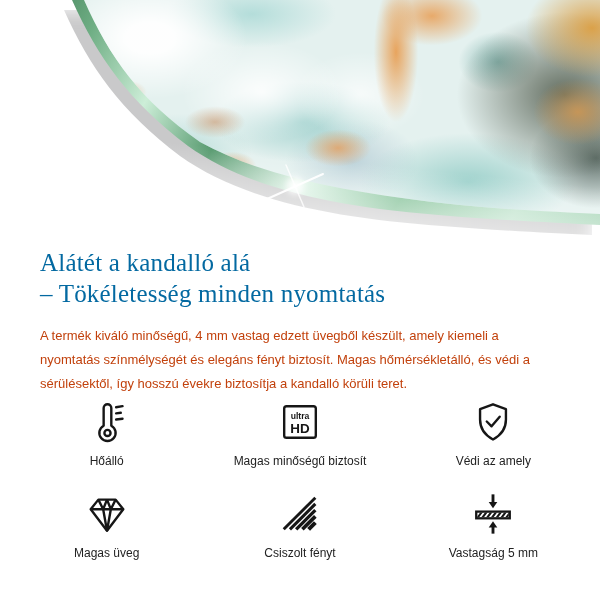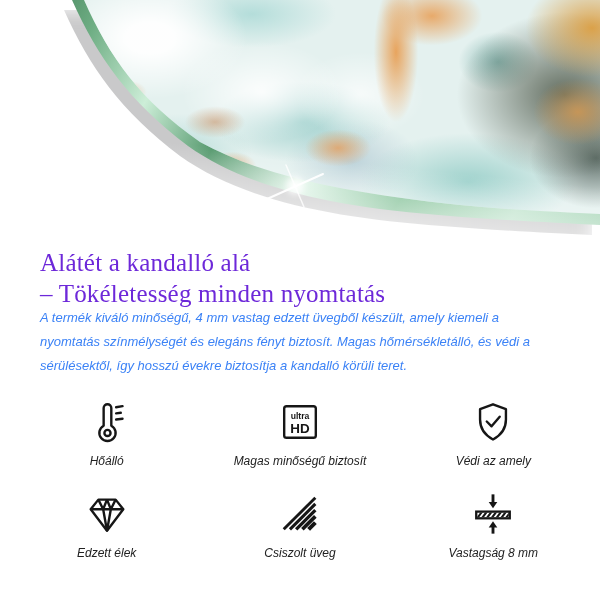--- a/index.html
+++ b/index.html
@@ -53,33 +53,33 @@
   .hero-fade{
     position:absolute;inset:0;
     background:linear-gradient(186deg, rgba(255,255,255,0) 50%, rgba(255,255,255,0.72) 71%, #ffffff 88%);
   }
   .sparkle{position:absolute;left:263px;top:153px;width:64px;height:64px;}
   
   .content{position:relative;z-index:1;}
   .title{
     position:absolute;left:40px;top:230px;width:540px;
     font-family:"Liberation Serif",serif;font-size:25px;line-height:31px;
-    color:#6d28d9;font-weight:400;letter-spacing:0.2px;
+    color:#0369a1;font-weight:400;letter-spacing:0.2px;
   }
   .desc{
-    position:absolute;left:40px;top:293px;width:512px;
-    font-size:13px;line-height:24px;color:#3b82f6;font-style:italic;
+    position:absolute;left:40px;top:311px;width:512px;
+    font-size:13px;line-height:24px;color:#c2410c;
   }
   .features{
     position:absolute;left:10px;top:398px;width:580px;
     display:grid;grid-template-columns:repeat(3,1fr);row-gap:22px;
   }
   .feature{display:flex;flex-direction:column;align-items:center;}
   .feature .icon-box{height:48px;display:flex;align-items:center;justify-content:flex-start;}
-  .feature .label{margin-top:8px;font-size:12px;color:#222;text-align:center;font-style:italic;}
+  .feature .label{margin-top:8px;font-size:12px;color:#222;text-align:center;}
   .ico{stroke:#161616;fill:none;stroke-width:2.5;}
   .ico text{stroke:none;fill:#161616;font-family:"Liberation Sans",sans-serif;font-weight:bold;}
 </style>
 </head>
 <body>
 
 <div class="hero">
   <div class="glass-shadow"></div>
   <div class="glass-rim"></div>
   <div class="glass-surface"></div>
@@ -140,51 +140,51 @@
       <span class="label">Védi az amely</span>
     </div>
 
     <div class="feature">
       <div class="icon-box">
         <svg class="ico" width="46" height="46" viewBox="0 0 48 48" stroke-width="2.2" stroke-linejoin="round">
           <path d="M15 9 L33 9 L41 19 L24 41.5 L7 19 Z"></path>
           <path d="M7 19 H41 M15 9 L20 19 M33 9 L28 19 M24 9 L20 19 M24 9 L28 19 M20 19 L24 41.5 M28 19 L24 41.5"></path>
         </svg>
       </div>
-      <span class="label">Edzett élek</span>
+      <span class="label">Magas üveg</span>
     </div>
 
     <div class="feature">
       <div class="icon-box">
         <svg width="46" height="46" viewBox="0 0 48 48" stroke="#161616" fill="none">
           <path d="M7 40 L40 7" stroke-width="3"></path>
           <path d="M13.5 40 L40 13.5" stroke-width="3.2"></path>
           <path d="M20 40 L40 20" stroke-width="3.4"></path>
           <path d="M26.5 40 L40 26.5" stroke-width="3.8"></path>
           <path d="M33 40 L40 33" stroke-width="4.2"></path>
         </svg>
       </div>
-      <span class="label">Csiszolt üveg</span>
+      <span class="label">Csiszolt fényt</span>
     </div>
 
     <div class="feature">
       <div class="icon-box">
         <svg width="46" height="46" viewBox="0 0 48 48" stroke="#161616" fill="none">
           <defs>
               <clipPath id="barclip">
                 <rect x="7.5" y="22.5" width="33" height="5"></rect>
               </clipPath>
             </defs>
           <rect x="6.5" y="21.5" width="35" height="7" stroke-width="2.4" fill="#ffffff"></rect>
           <g clip-path="url(#barclip)" stroke-width="2.2">
             <path d="M7 29 L13 21 M12 29 L18 21 M17 29 L23 21 M22 29 L28 21 M27 29 L33 21 M32 29 L38 21 M37 29 L43 21"></path>
           </g>
           <path d="M24 3.5 V12.5" stroke-width="3"></path>
           <path d="M24 18 L19.5 11.5 H28.5 Z" fill="#161616" stroke="none"></path>
           <path d="M24 44.5 V37.5" stroke-width="3"></path>
           <path d="M24 31.5 L19.5 38 H28.5 Z" fill="#161616" stroke="none"></path>
         </svg>
       </div>
-      <span class="label">Vastagság 8 mm</span>
+      <span class="label">Vastagság 5 mm</span>
     </div>
 
   </div>
 </div>
 
 </body></html>

